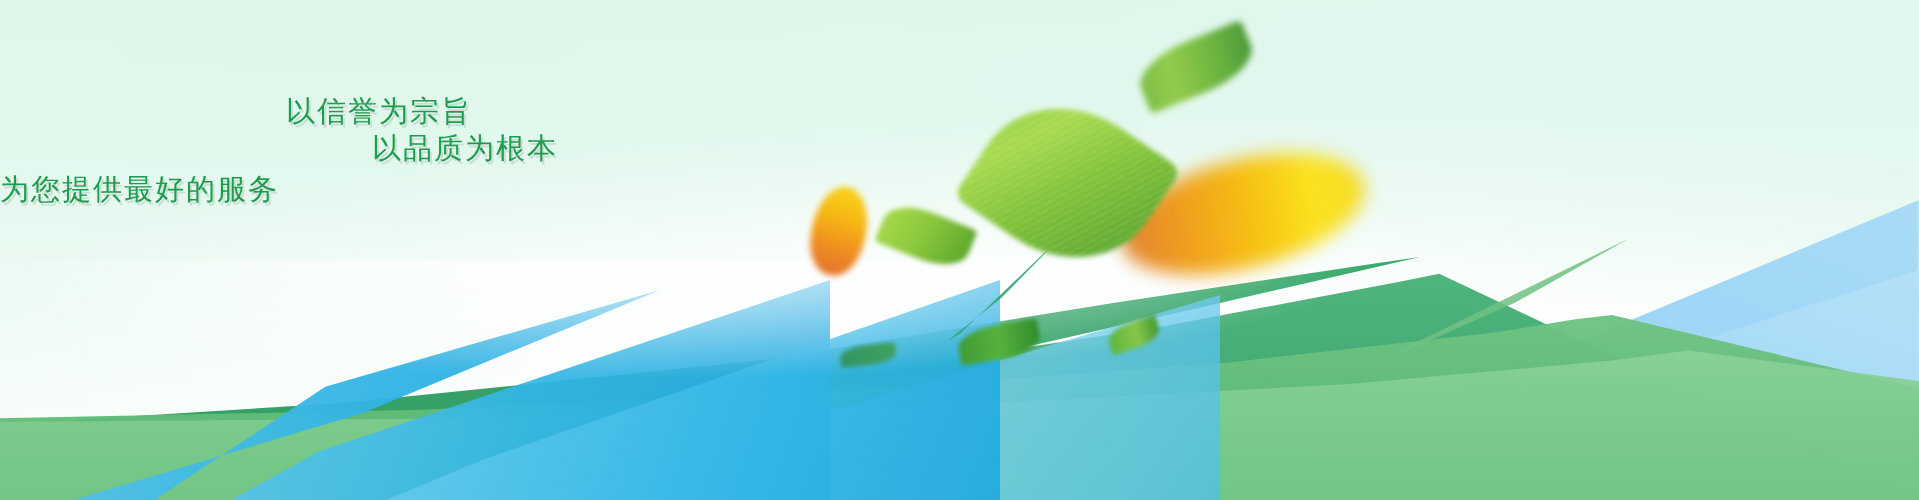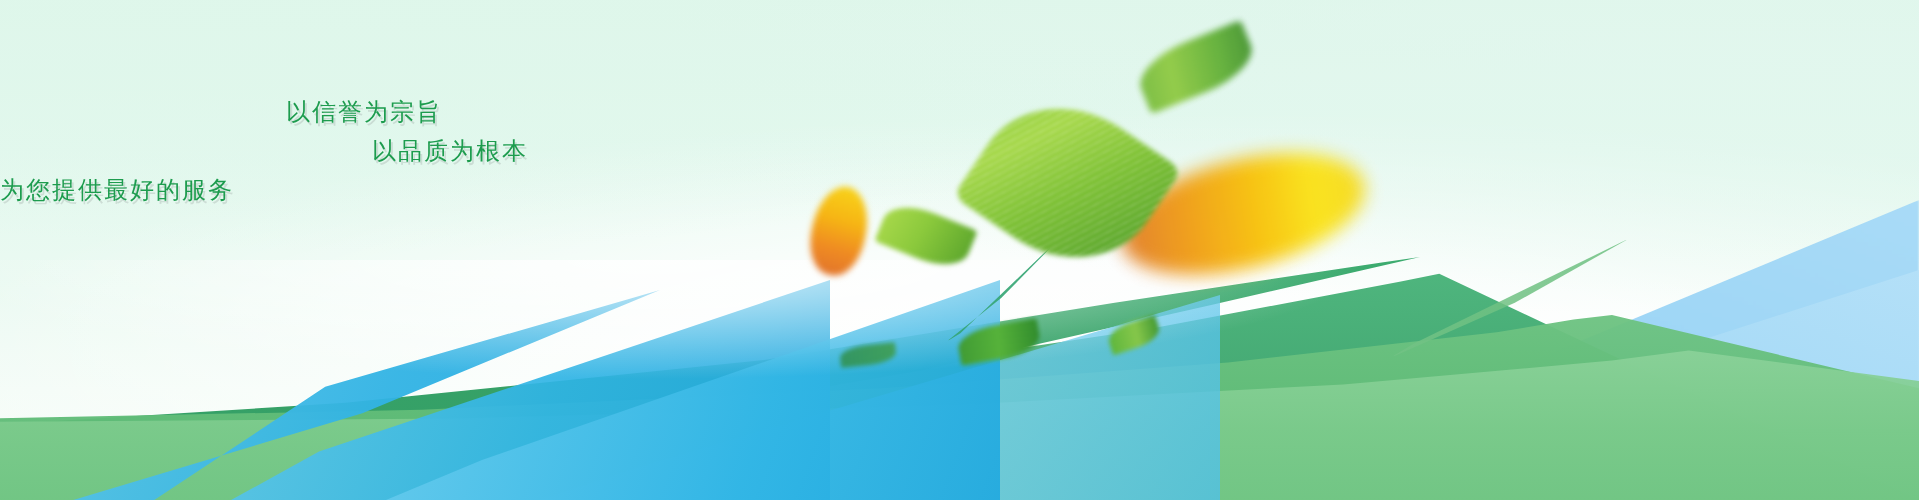--- a/index.html
+++ b/index.html
@@ -183,29 +183,29 @@
   
   .slogan{
     position:absolute;
     left:0; top:92px;
     width:900px;
     z-index:6;
   }
   .slogan-line{
     display:block;
     color:#1d9c4e;
-    font-size:24px;
+    font-size:29px;
     line-height:39px;
     letter-spacing:2px;
     font-weight:500;
     white-space:nowrap;
     text-shadow:2px 3px 0 rgba(150,160,155,.30);
   }
   .line-1{ padding-left:286px; }
-  .line-2{ padding-left:372px; }
+  .line-2{ padding-left:372px;font-family:Liberation Mono, monospace; }
   .line-3{ }
 </style>
 </head>
 <body>
 
 <div id="banner">
 
   <div class="bg-base"></div>
   <div class="bg-sheen"></div>
 

